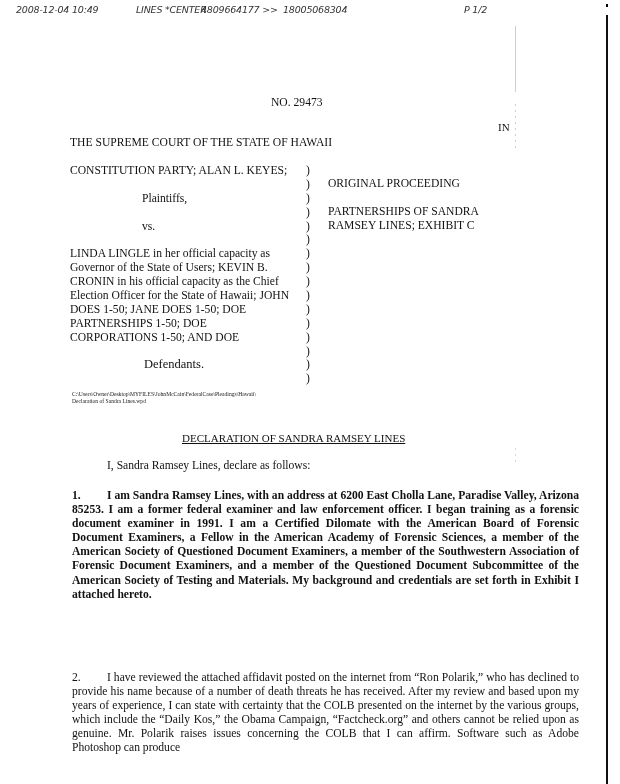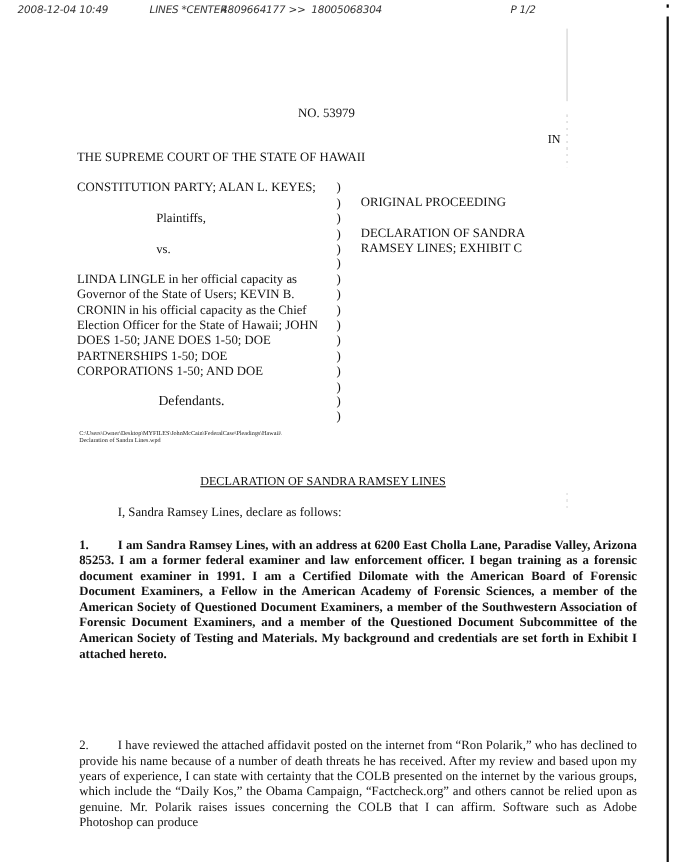--- a/index.html
+++ b/index.html
@@ -57,21 +57,21 @@
   <span class="fx-page">P 1/2</span>
 </div>
 
 <div class="edge-dot"></div>
 <div class="edge-line"></div>
 <div class="scan-line"></div>
 <div class="scan-dots"></div>
 <div class="scan-dots2"></div>
 
 <div class="doc">
-  <div class="t case-no">NO. 53979</div>
+  <div class="t case-no">NO. 29473</div>
   <div class="t in-mark">IN</div>
   <div class="t court">THE SUPREME COURT OF THE STATE OF HAWAII</div>
 
   <div class="caption-left">
     <div class="row">CONSTITUTION PARTY; ALAN L. KEYES;</div>
     <div class="row"></div>
     <div class="row indent">Plaintiffs,</div>
     <div class="row"></div>
     <div class="row indent">vs.</div>
     <div class="row"></div>
@@ -100,21 +100,21 @@
     <div>)</div>
     <div>)</div>
     <div>)</div>
     <div>)</div>
     <div>)</div>
     <div>)</div>
   </div>
 
   <div class="caption-right cr1">ORIGINAL PROCEEDING</div>
   <div class="caption-right cr2">
-    <div>DECLARATION OF SANDRA</div>
+    <div>PARTNERSHIPS OF SANDRA</div>
     <div>RAMSEY  LINES; EXHIBIT C</div>
   </div>
 
   <div class="filepath">
     <div>C:\Users\Owner\Desktop\MYFILES\JohnMcCain\FederalCase\Pleadings\Hawaii\</div>
     <div>Declaration of Sandra Lines.wpd</div>
   </div>
 
   <div class="t decl-title">DECLARATION OF SANDRA RAMSEY LINES</div>
   <div class="t intro">I, Sandra Ramsey Lines, declare as follows:</div>

